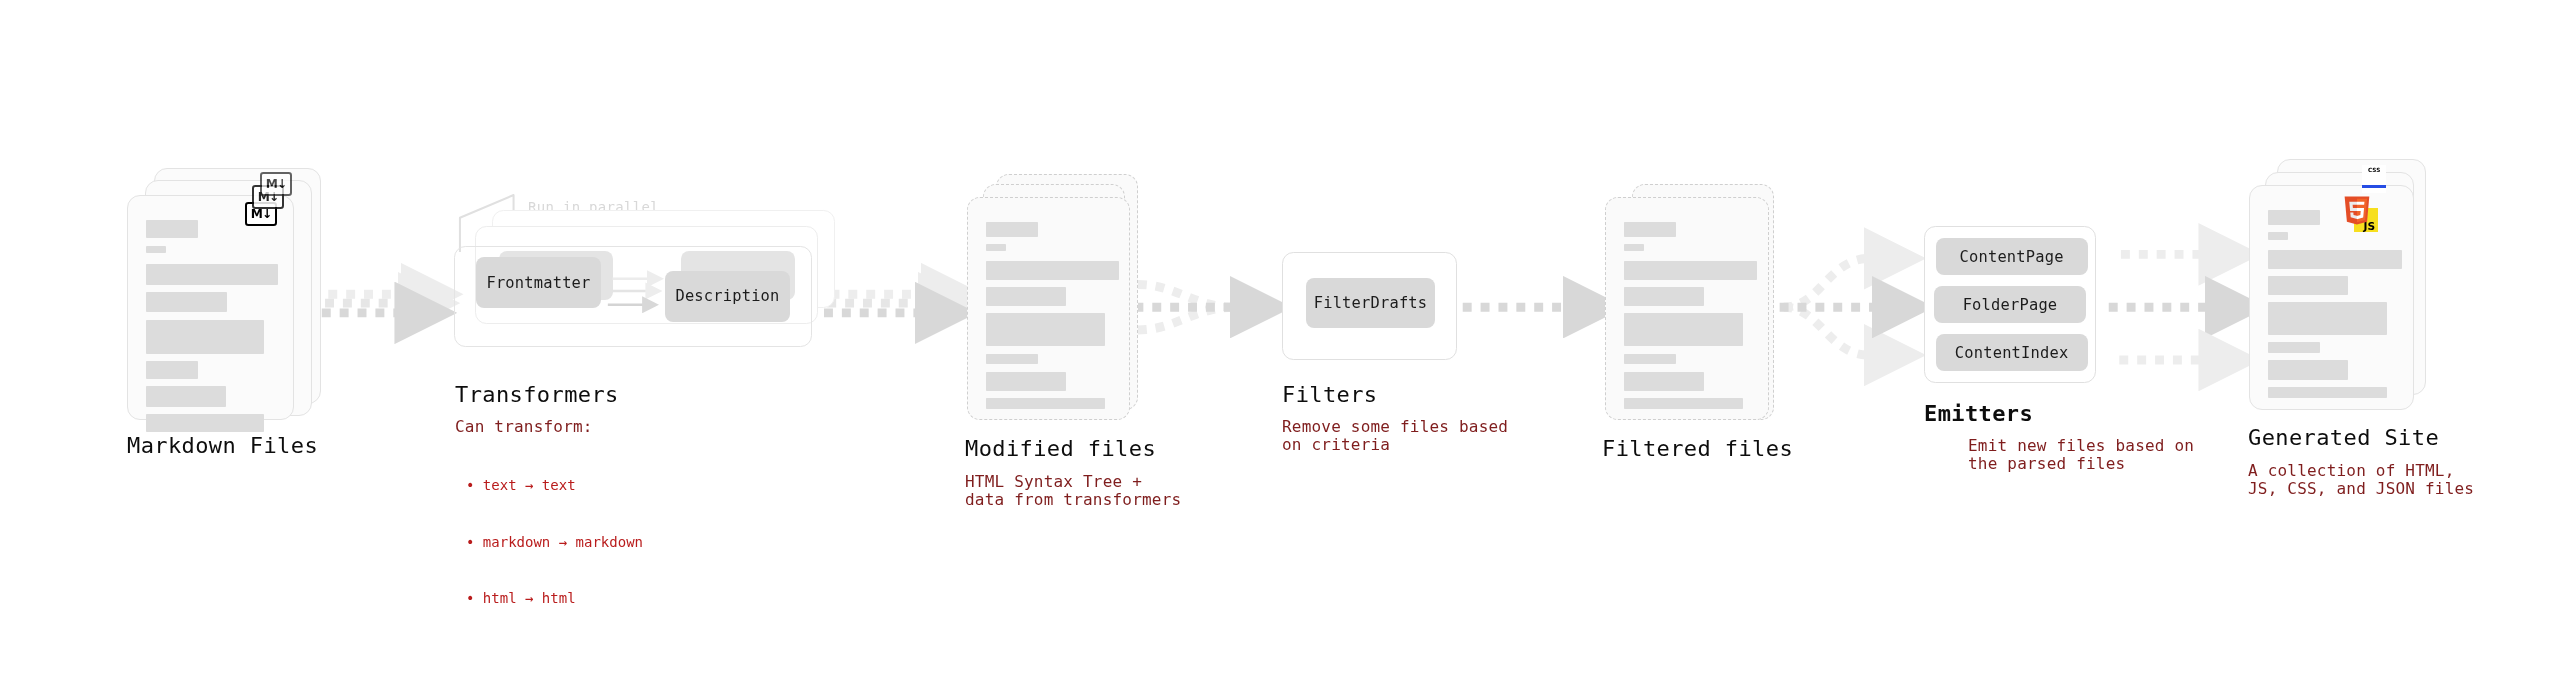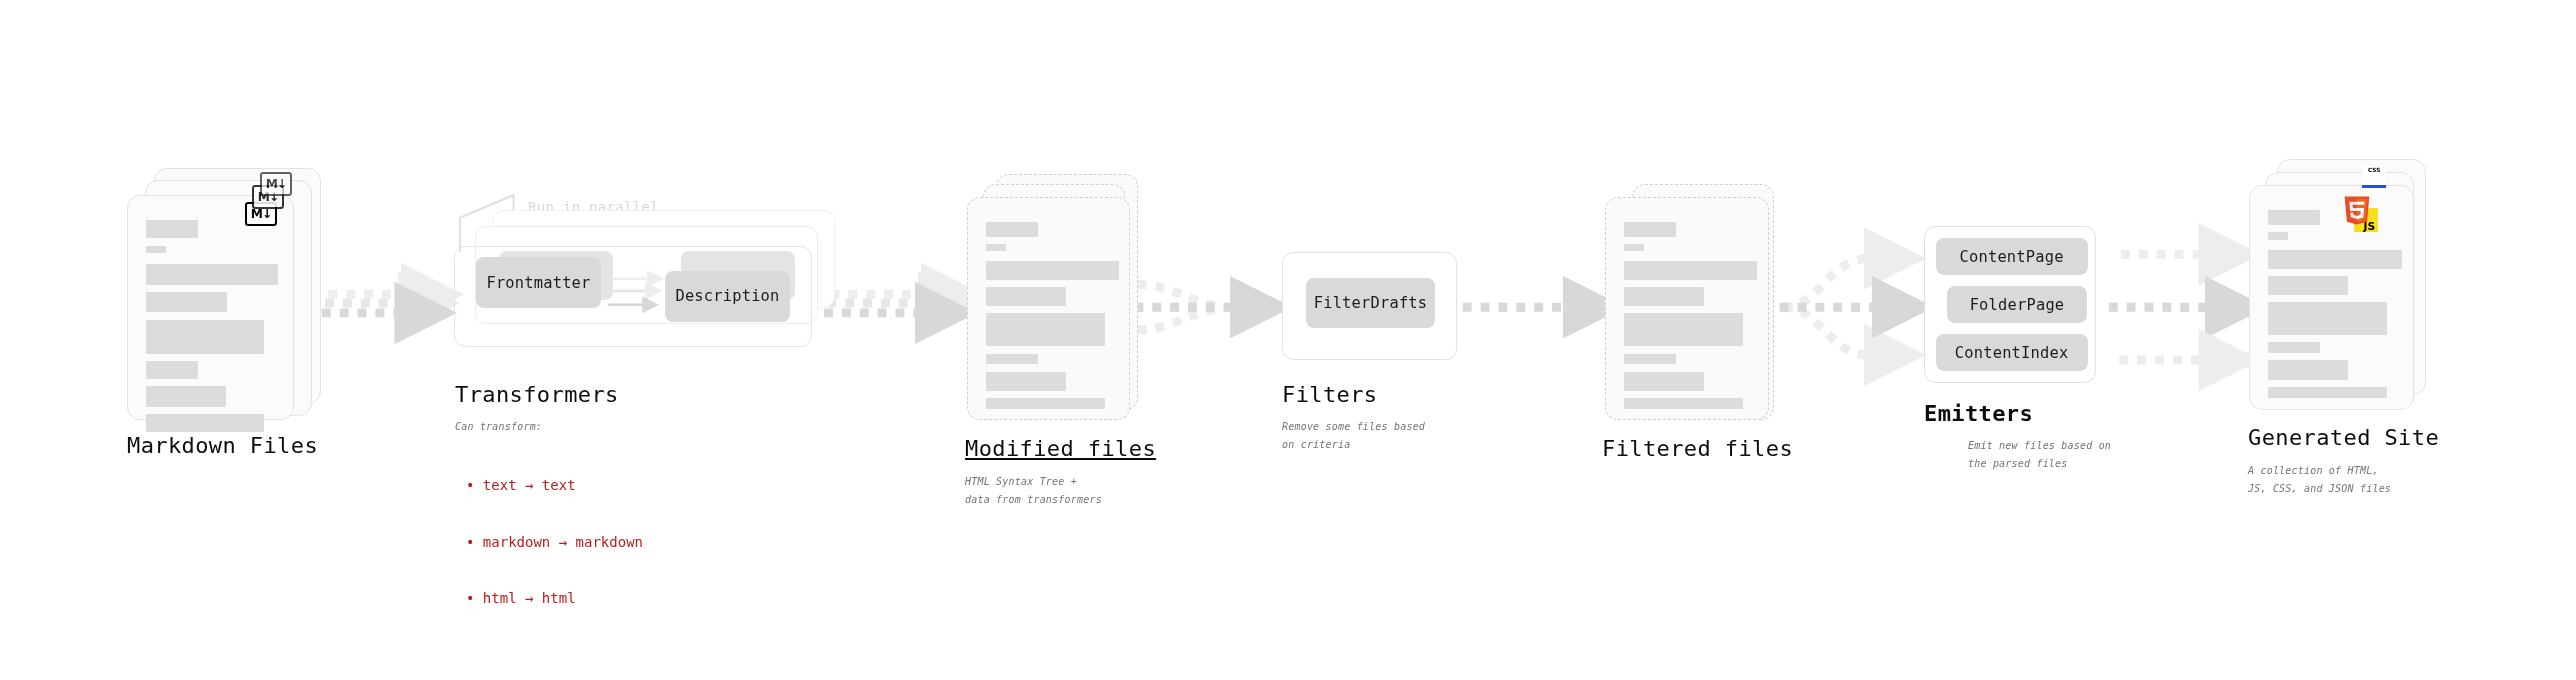--- a/index.html
+++ b/index.html
@@ -62,21 +62,21 @@
     font-size:15.4px;color:#1c1c1c;letter-spacing:0.2px;white-space:nowrap;
   }
 
   
   .title{
     position:absolute;white-space:nowrap;
     font-size:22px;color:#0d0d0d;letter-spacing:0.4px;
   }
   .subtitle{
     position:absolute;white-space:pre;
-    font-size:10px;line-height:18px;color:#737373;letter-spacing:0.2px;font-style:italic;
+    font-size:16px;line-height:18px;color:#7f1d1d;letter-spacing:0.2px;
   }
   .hint{
     position:absolute;white-space:nowrap;
     font-size:14px;color:#d8d8d8;letter-spacing:0.3px;
   }
   .bullets{position:absolute;font-size:14px;line-height:18.7px;color:#b91c1c;white-space:pre;}
 
   svg.overlay{position:absolute;left:0;top:0;width:2576px;height:681px;pointer-events:none;}
 </style>
 </head>
@@ -204,21 +204,21 @@
         <div class="bar" style="width:52px;height:14.6px;"></div>
         <div class="bar" style="width:19.5px;height:6.5px;margin-bottom:10.6px;"></div>
         <div class="bar" style="width:133px;height:18.7px;"></div>
         <div class="bar" style="width:80px;height:18.7px;"></div>
         <div class="bar" style="width:119px;height:33px;"></div>
         <div class="bar" style="width:52px;height:10.6px;"></div>
         <div class="bar" style="width:80px;height:19.5px;"></div>
         <div class="bar" style="width:119px;height:10.6px;"></div>
       </div>
     </div>
-    <div class="title" style="left:965px;top:436px;text-decoration:underline;">Modified files</div>
+    <div class="title" style="left:965px;top:436px;">Modified files</div>
     <div class="subtitle" style="left:965px;top:473px;">HTML Syntax Tree +
 data from transformers</div>
   </div>
 
   <div class="node">
     <div class="pbox" style="left:1282px;top:252px;width:175px;height:108px;">
       <div class="chip" style="left:23px;top:25px;width:129px;height:50px;">FilterDrafts</div>
     </div>
     <div class="title" style="left:1282px;top:382px;">Filters</div>
     <div class="subtitle" style="left:1282px;top:418px;">Remove some files based
@@ -238,21 +238,21 @@
         <div class="bar" style="width:80px;height:19.5px;"></div>
         <div class="bar" style="width:119px;height:10.6px;"></div>
       </div>
     </div>
     <div class="title" style="left:1602px;top:436px;">Filtered files</div>
   </div>
 
   <div class="node">
     <div class="pbox" style="left:1924px;top:226px;width:172px;height:157px;">
       <div class="chip" style="left:10.6px;top:11.4px;width:152px;height:37px;">ContentPage</div>
-      <div class="chip" style="left:22px;top:59px;width:140px;height:37px;">FolderPage</div>
+      <div class="chip" style="left:9px;top:59px;width:152px;height:37px;">FolderPage</div>
       <div class="chip" style="left:10.6px;top:107px;width:152px;height:37px;">ContentIndex</div>
     </div>
     <div class="title" style="left:1924px;top:401px;font-weight:bold;">Emitters</div>
     <div class="subtitle" style="left:1968px;top:437px;">Emit new files based on
 the parsed files</div>
   </div>
 
   <div class="node">
     <div class="card" style="left:2277px;top:159px;width:149px;height:236px;"></div>
     <div class="card" style="left:2265px;top:172px;width:149px;height:236px;"></div>

